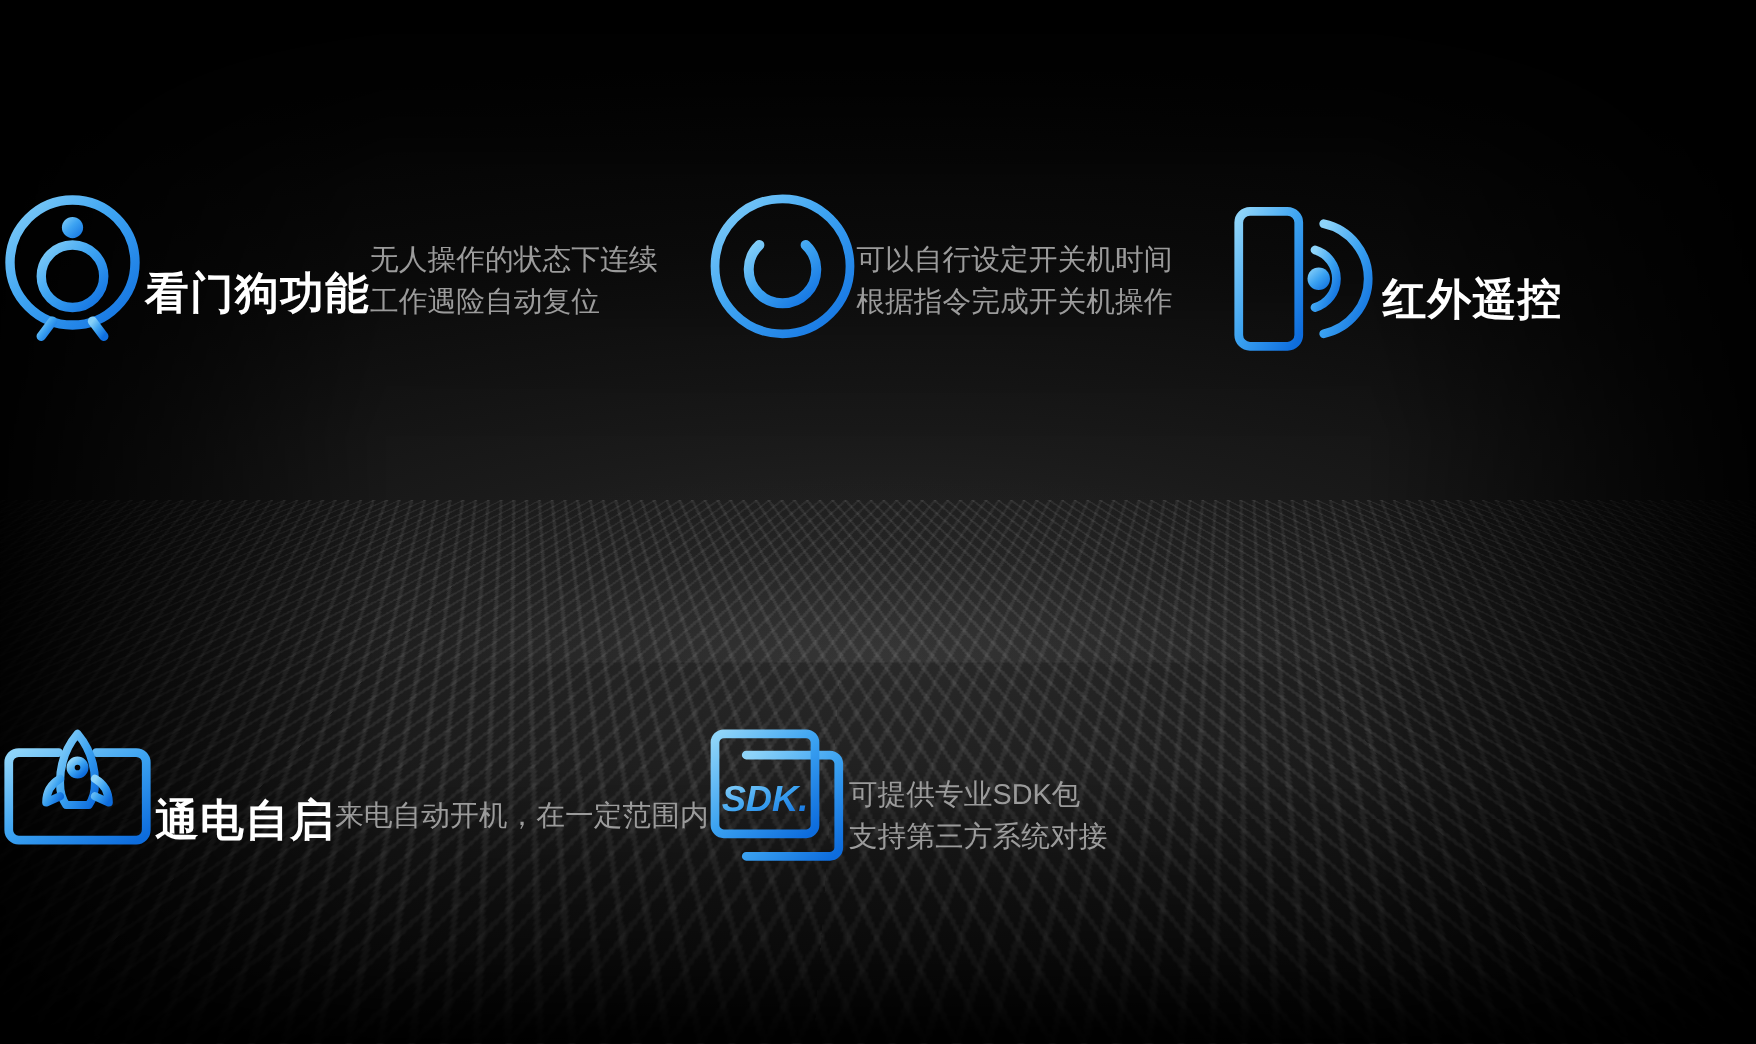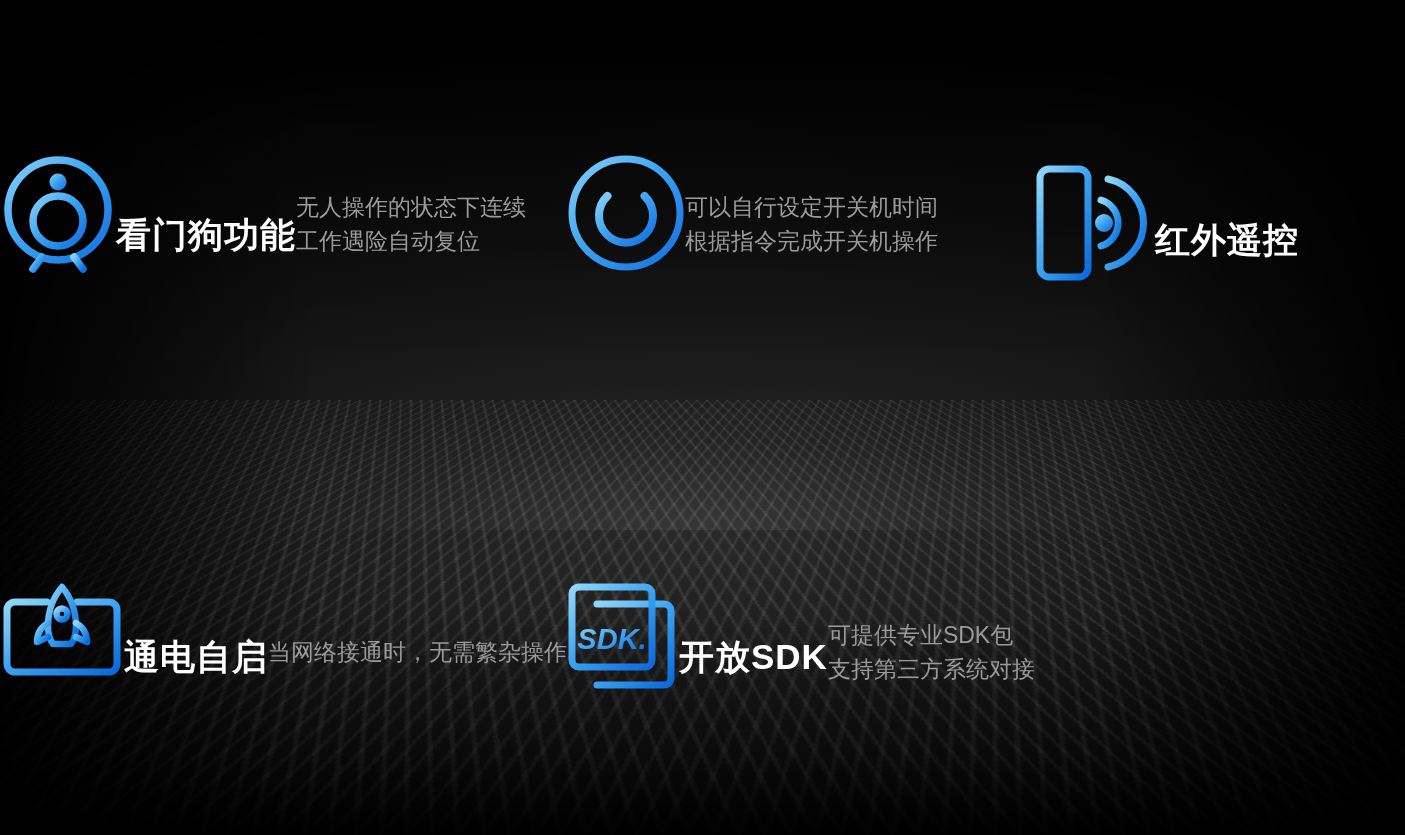--- a/index.html
+++ b/index.html
@@ -188,36 +188,35 @@
             <path d="M62 6 C73 19 76 33 76 45 C76 53 74 59 71 63 L53 63 C50 59 48 53 48 45 C48 33 51 19 62 6 Z"></path>
             <path d="M48 42 C41 46 37 53 37 61 L48 56"></path>
             <path d="M76 42 C83 46 87 53 87 61 L76 56"></path>
             <path d="M62 66 L62 80"></path>
             <circle cx="62" cy="33" r="5.5"></circle>
           </g>
         </svg>
       </div>
       <div class="f-title">通电自启</div>
       <div class="f-desc">
-        <div>当网络接通时，无需繁杂操作</div>
+        <div>来电自动开机，在一定范围内</div>
       </div>
     </div>
 
     <div class="cell row2">
       <div class="icon-wrap">
         <svg width="112" height="118" viewBox="0 0 112 118">
           <g fill="none" stroke="url(#bgrad2)" stroke-width="7" stroke-linecap="round" stroke-linejoin="round">
             <path d="M30 22 L97 22 A7 7 0 0 1 104 29 L104 96 A7 7 0 0 1 97 103 L30 103"></path>
             <rect x="5" y="5" width="80" height="80" rx="7"></rect>
             <path d="M5 28 L85 28"></path>
           </g>
           <text x="45" y="67" text-anchor="middle" font-family="'Liberation Sans','DejaVu Sans',sans-serif" font-size="29" font-weight="700" fill="url(#bgrad2)">SDK.</text>
         </svg>
       </div>
-      <div class="f-title">开放SDK</div>
       <div class="f-desc">
         <div>可提供专业SDK包</div>
         <div>支持第三方系统对接</div>
       </div>
     </div>
 
   </div>
 </div>
 
 </body></html>

